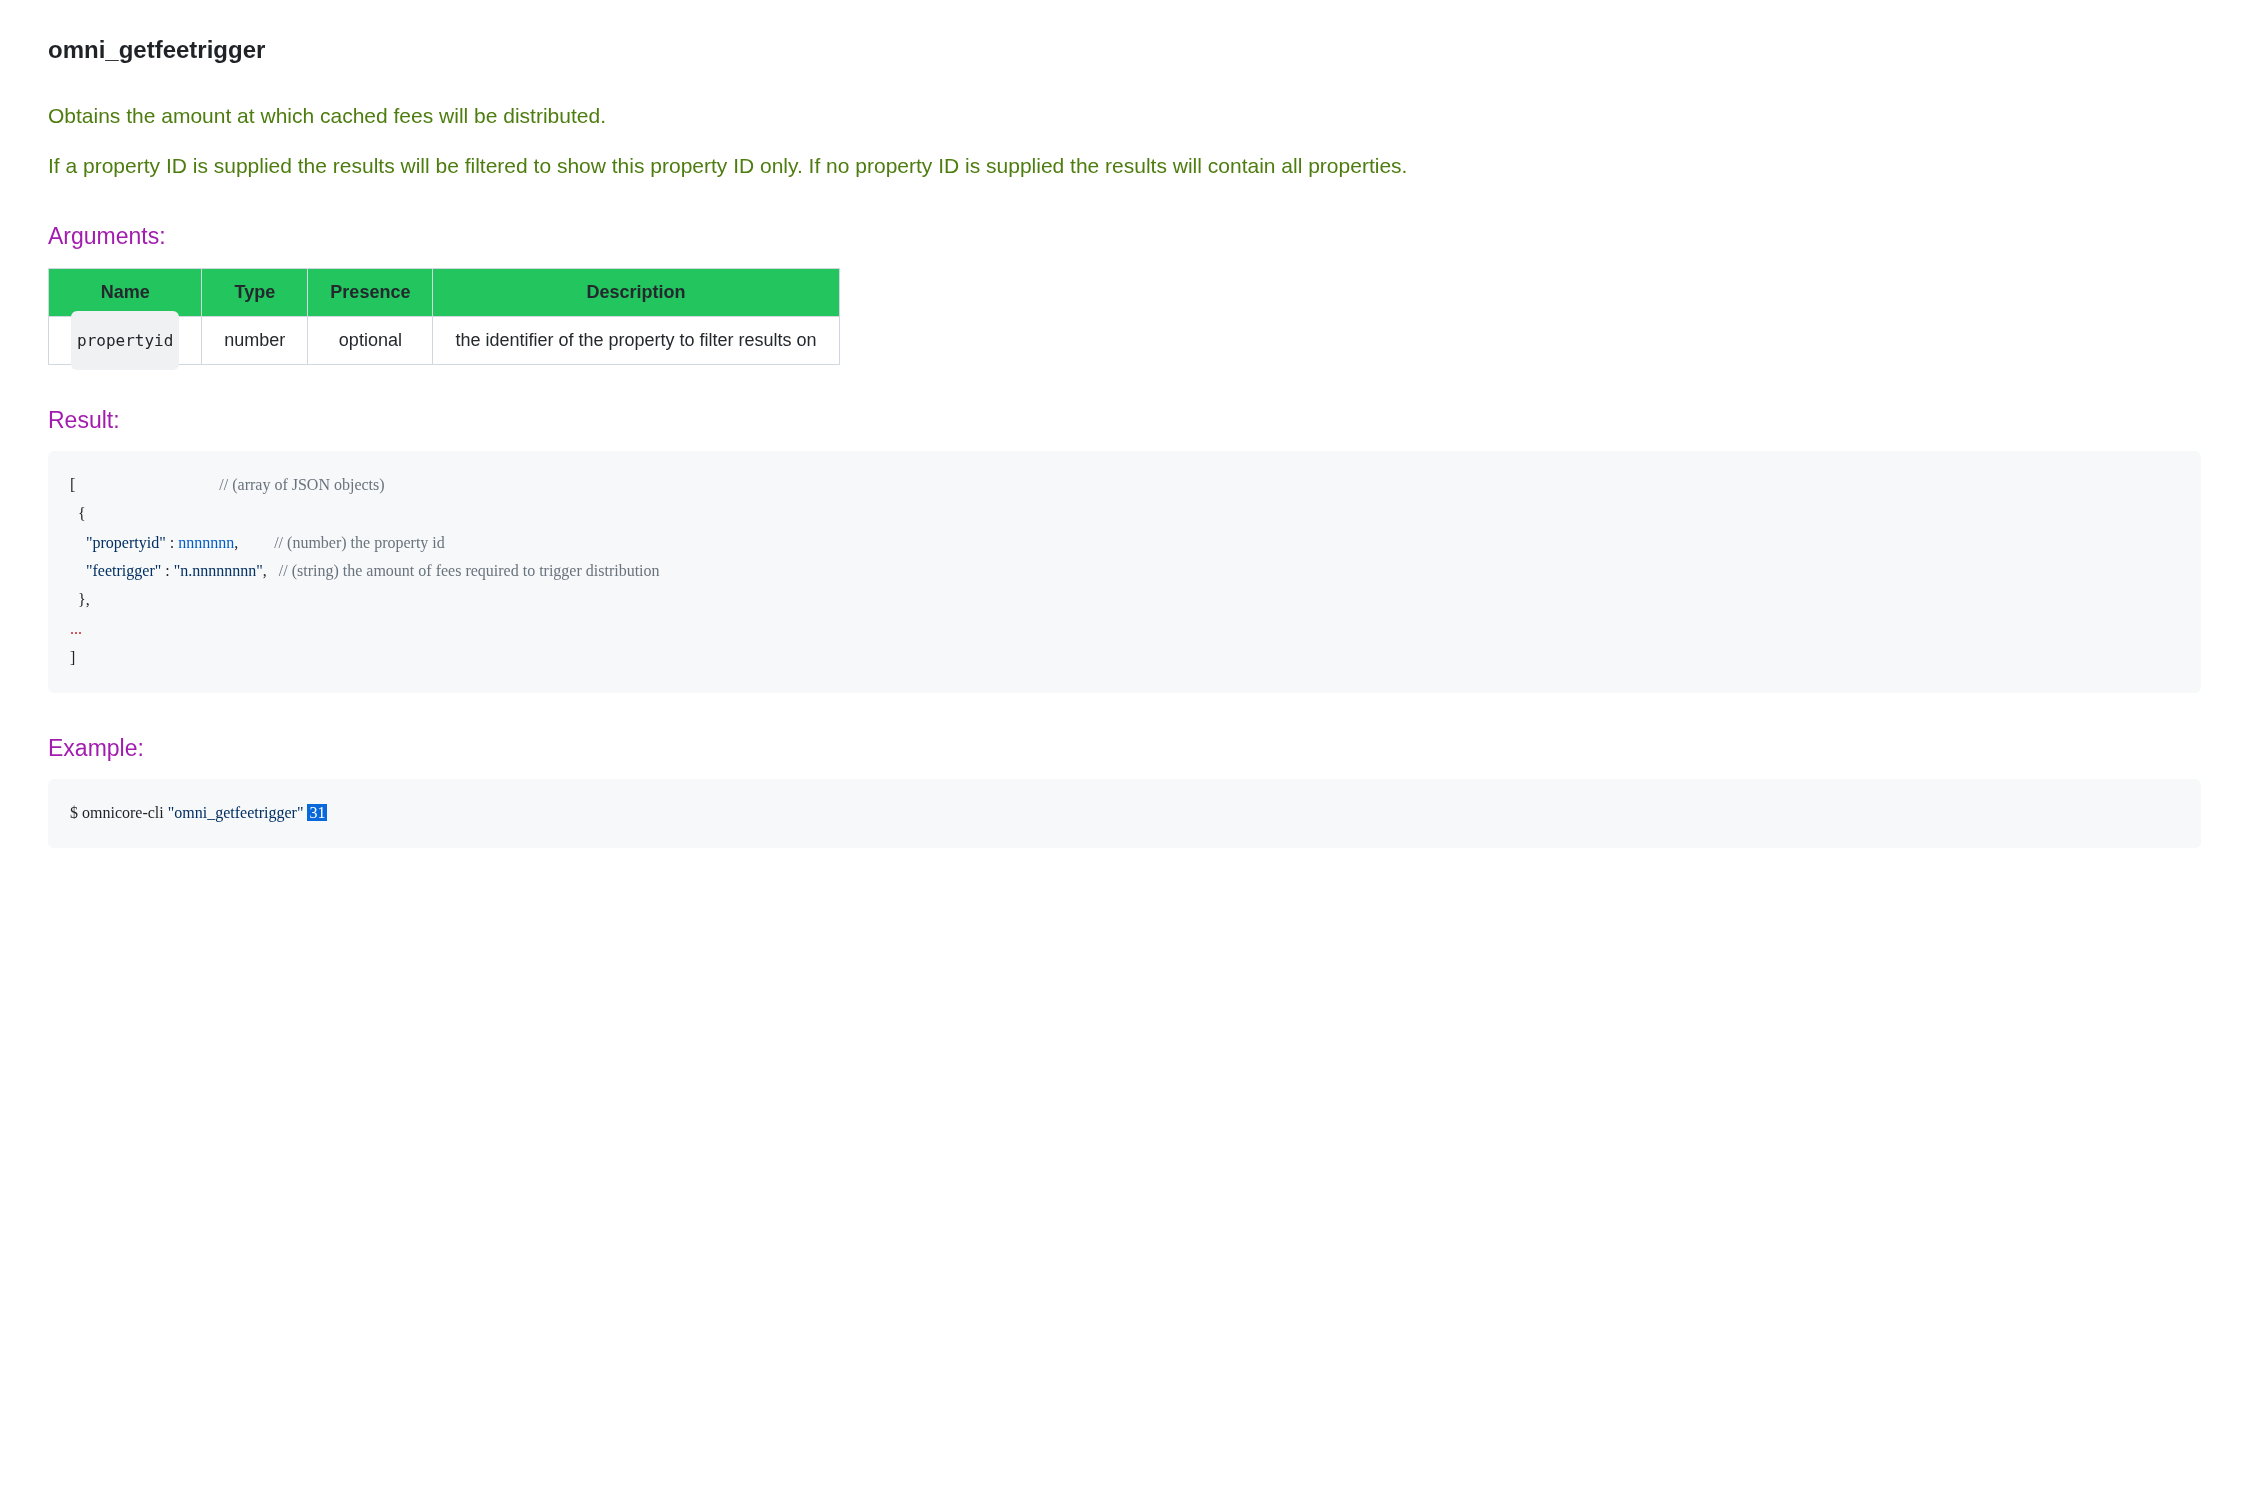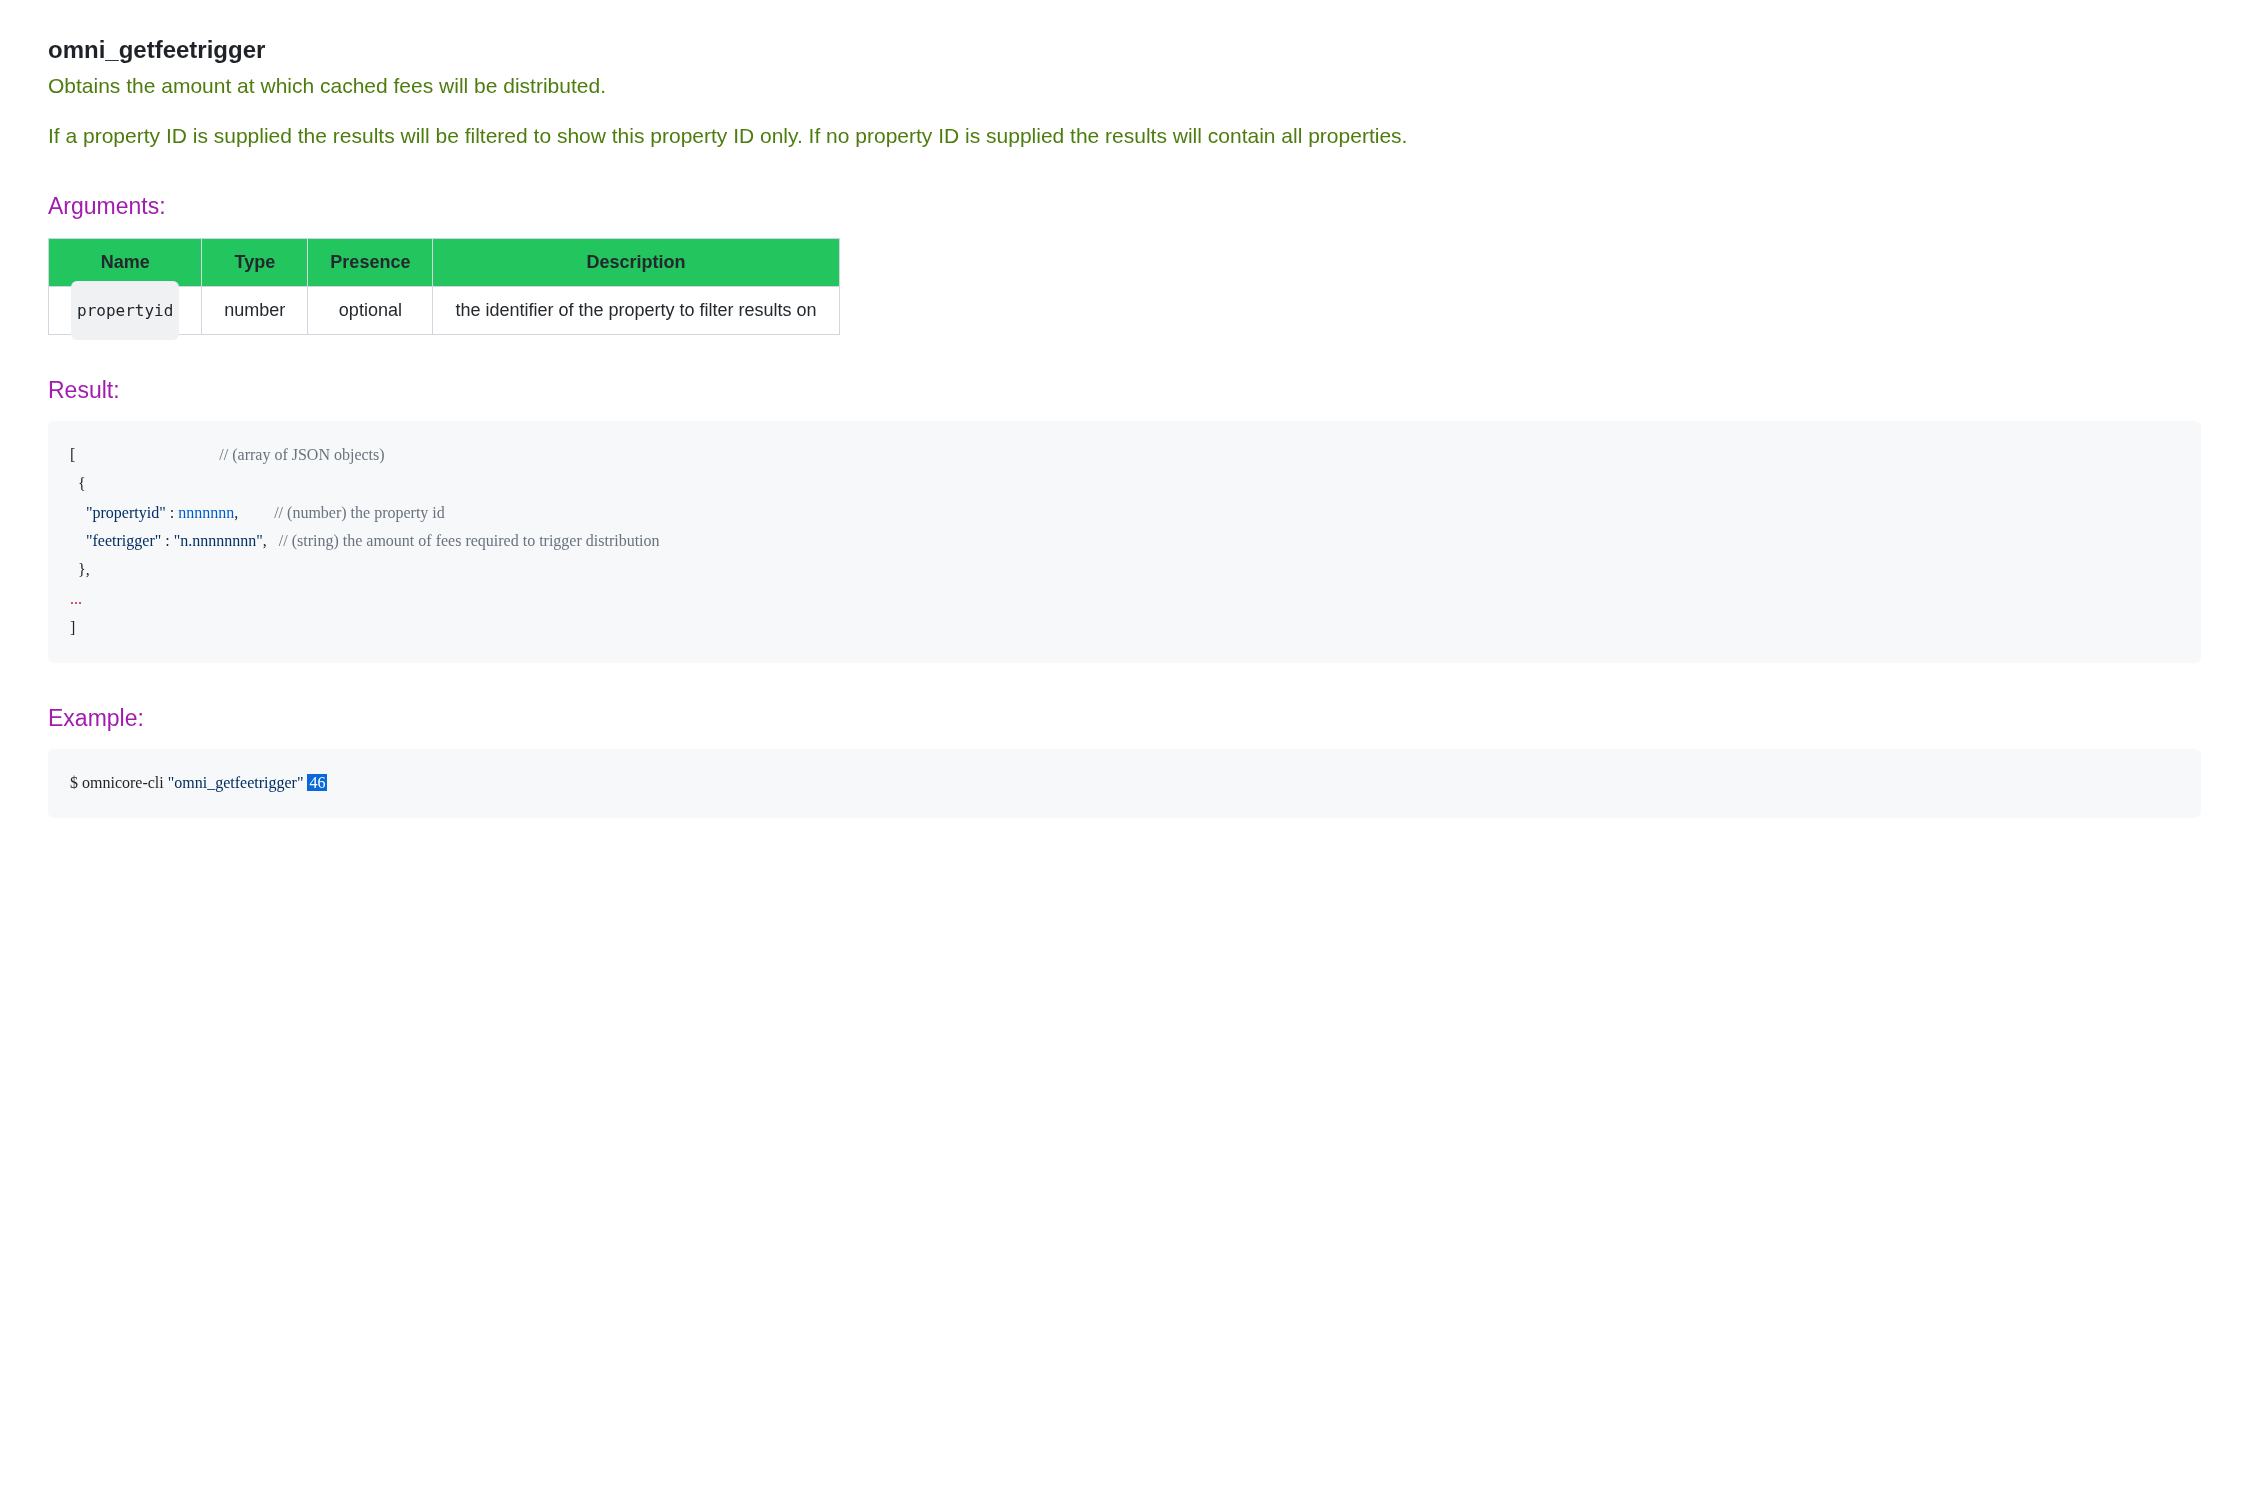--- a/index.html
+++ b/index.html
@@ -11,21 +11,21 @@
       font-family: -apple-system, BlinkMacSystemFont, "Segoe UI", Helvetica, Arial, sans-serif;
       color: #24292e;
       font-size: 16px;
       line-height: 1.5;
       padding: 32px 48px;
       background: #ffffff;
     }
     h3.title {
       font-size: 24px;
       font-weight: 600;
-      margin-bottom: 2px;
+      margin-bottom: 32px;
       color: #1f2328;
     }
     p.para {
       margin-bottom: 18px;
       font-size: 21px;
       color: #4d7c0f;
     }
     p.section-label {
       margin-bottom: 14px;
       margin-top: 38px;
@@ -113,13 +113,13 @@
 <pre class="code-block"><span class="tok-punc">[</span>                                    <span class="tok-comment">// (array of JSON objects)</span>
 <span class="tok-punc">  {</span>
     <span class="tok-key">"propertyid"</span><span class="tok-punc"> : </span><span class="tok-num">nnnnnnn</span><span class="tok-punc">,</span>         <span class="tok-comment">// (number) the property id</span>
     <span class="tok-key">"feetrigger"</span><span class="tok-punc"> : </span><span class="tok-str">"n.nnnnnnnn"</span><span class="tok-punc">,</span>   <span class="tok-comment">// (string) the amount of fees required to trigger distribution</span>
 <span class="tok-punc">  },</span>
 <span class="tok-err">...</span>
 <span class="tok-punc">]</span></pre>
 
 <p class="section-label">Example:</p>
 
-<pre class="code-block"><span class="tok-punc">$ </span><span class="tok-punc">omnicore-cli </span><span class="tok-str">"omni_getfeetrigger"</span><span> </span><span class="tok-hl">46</span></pre>
+<pre class="code-block"><span class="tok-punc">$ </span><span class="tok-punc">omnicore-cli </span><span class="tok-str">"omni_getfeetrigger"</span><span> </span><span class="tok-hl">31</span></pre>
 
 </body></html>

